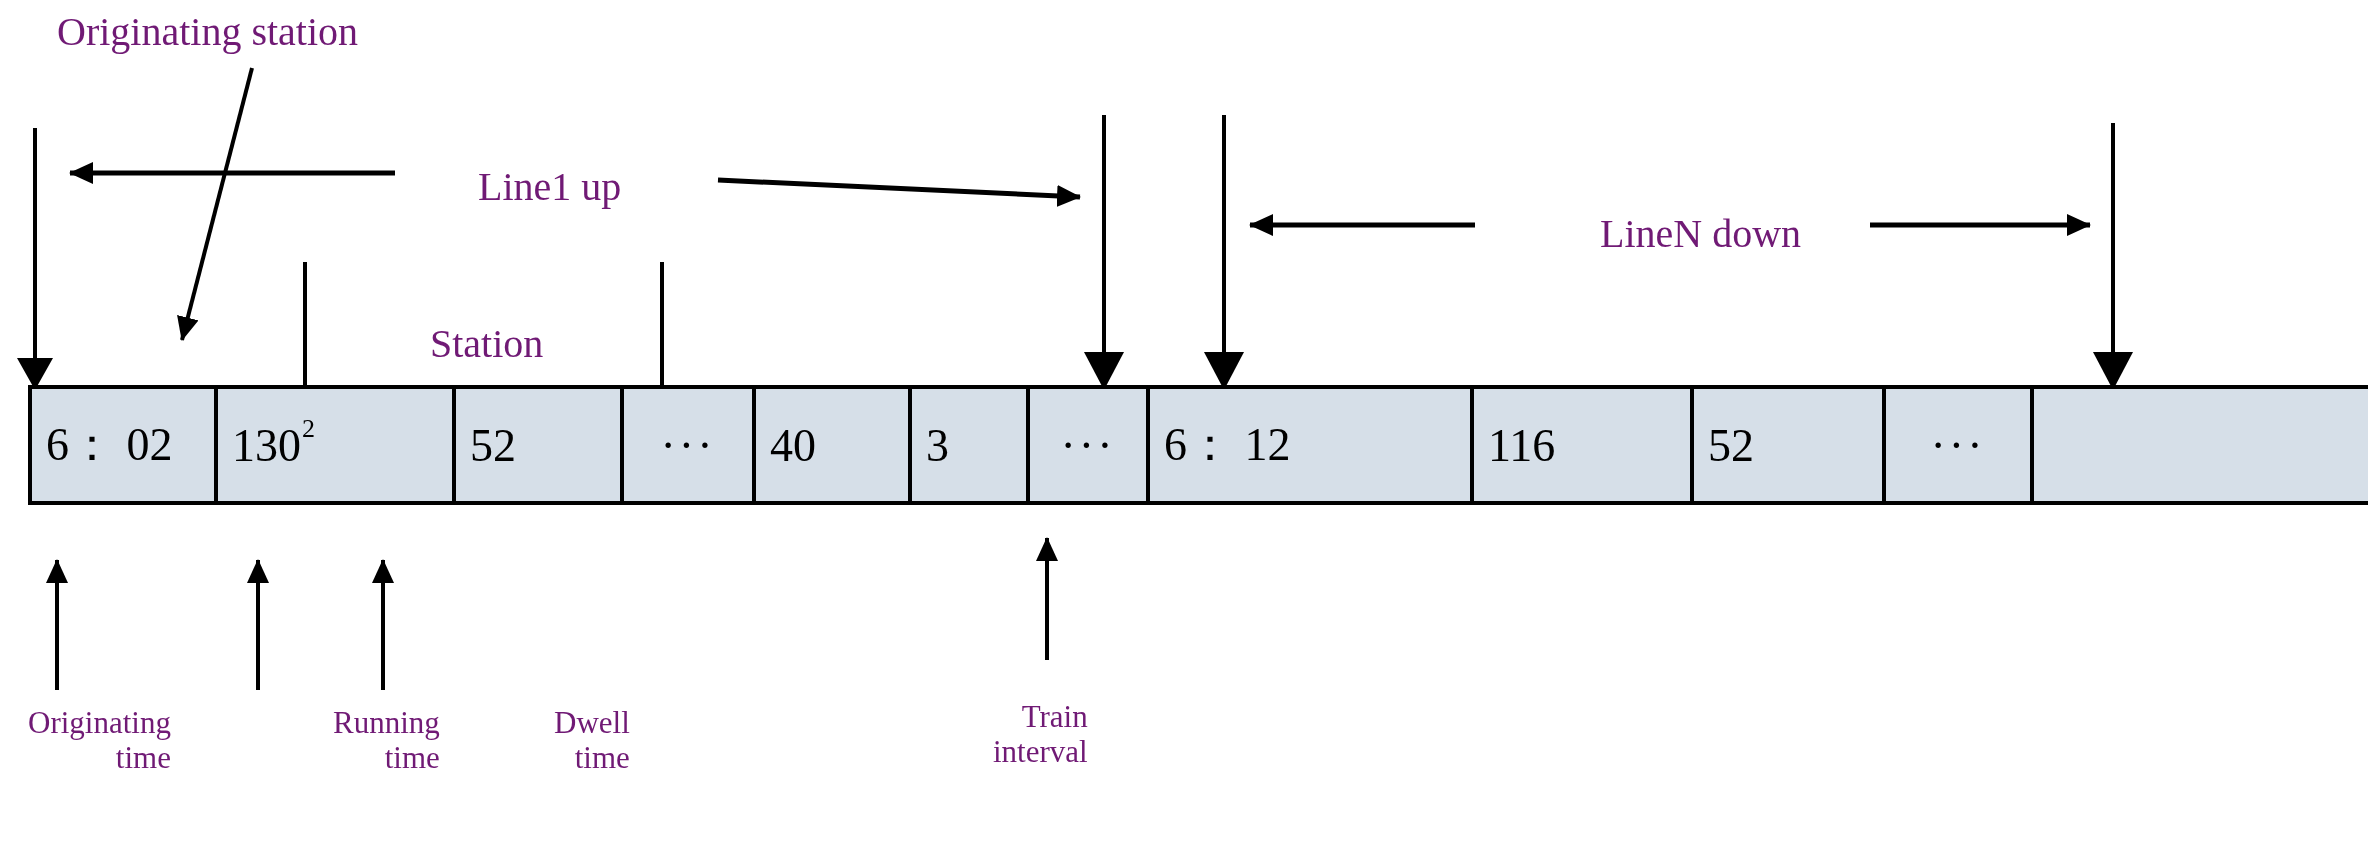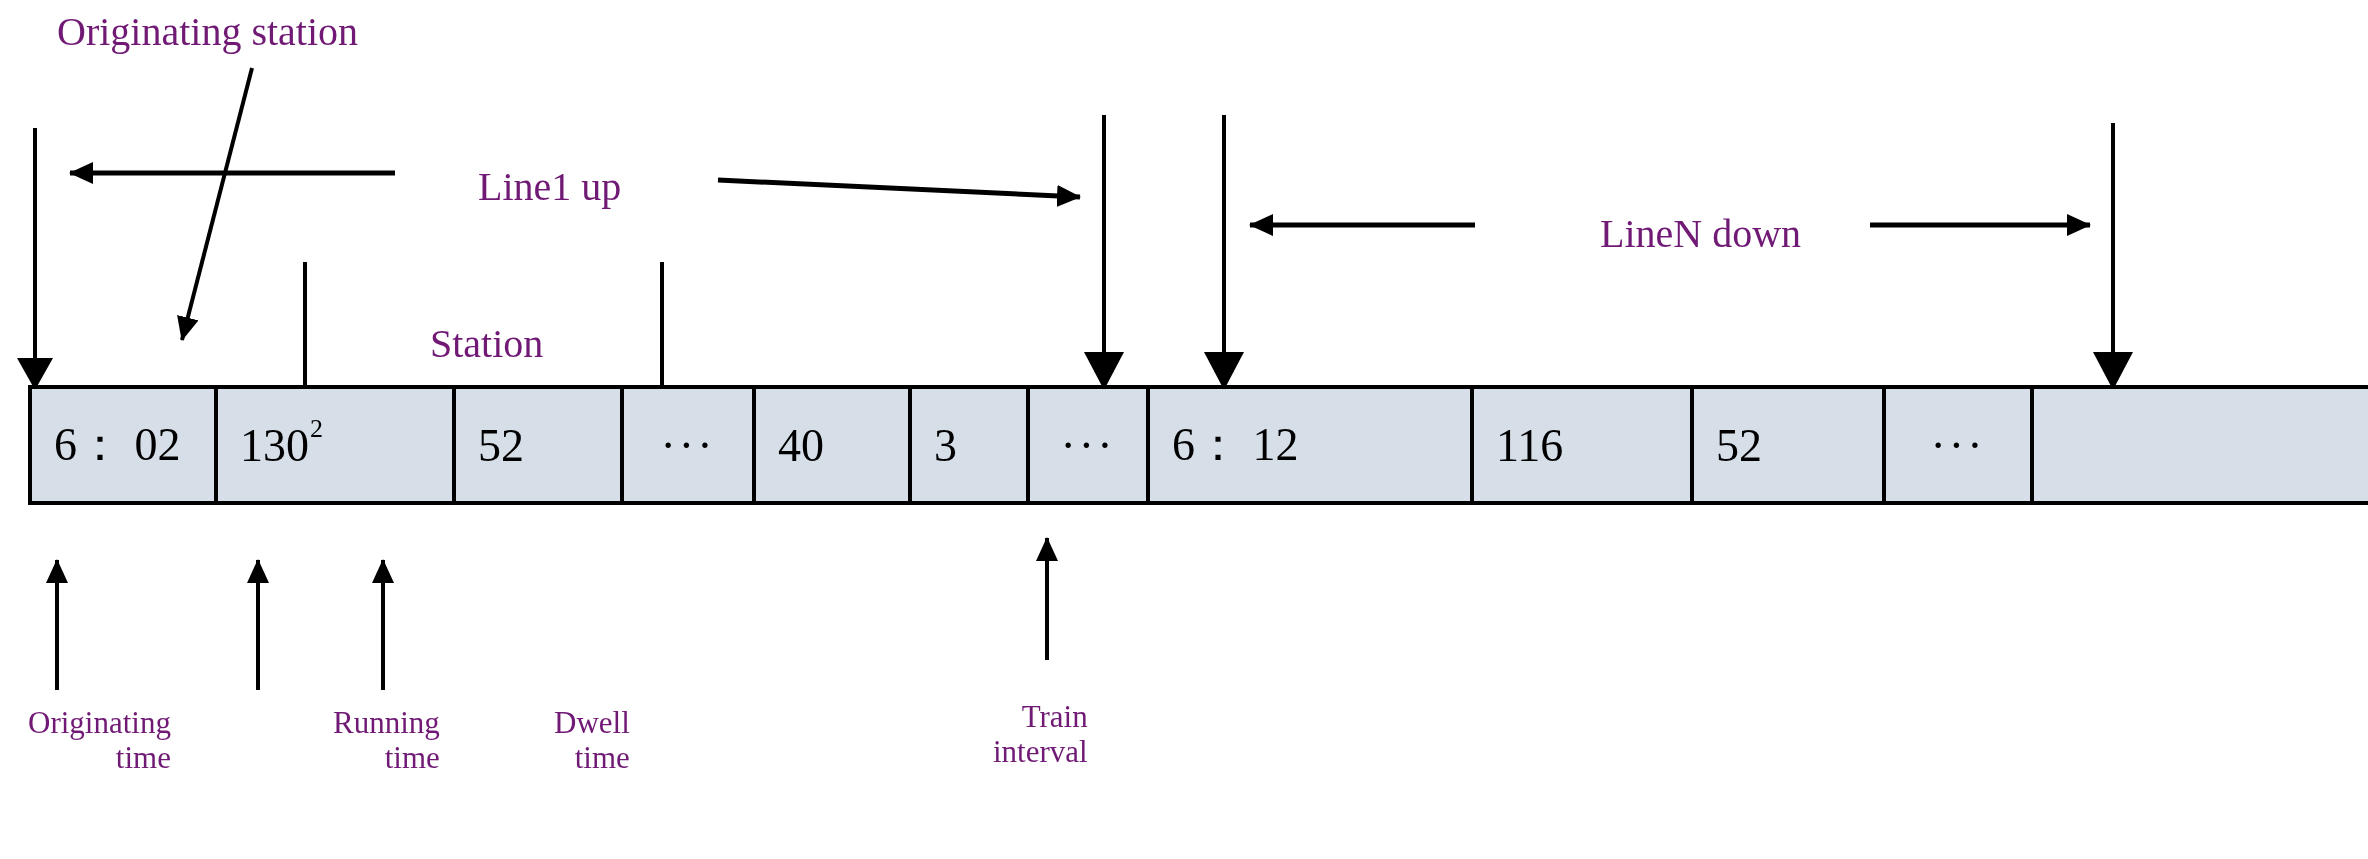--- a/index.html
+++ b/index.html
@@ -49,21 +49,21 @@
     border: 4px solid #000;
     box-sizing: border-box;
     background: #d6dfe8;
   }
   .cell {
     box-sizing: border-box;
     border-right: 4px solid #000;
     display: flex;
     align-items: center;
     justify-content: flex-start;
-    padding-left: 22px;
+    padding-left: 14px;
     font-size: 46px;
     background: #d6dfe8;
     position: relative;
   }
   .cell:last-child {
     border-right: none;
   }
   .cell .sup {
     font-size: 26px;
     vertical-align: super;

